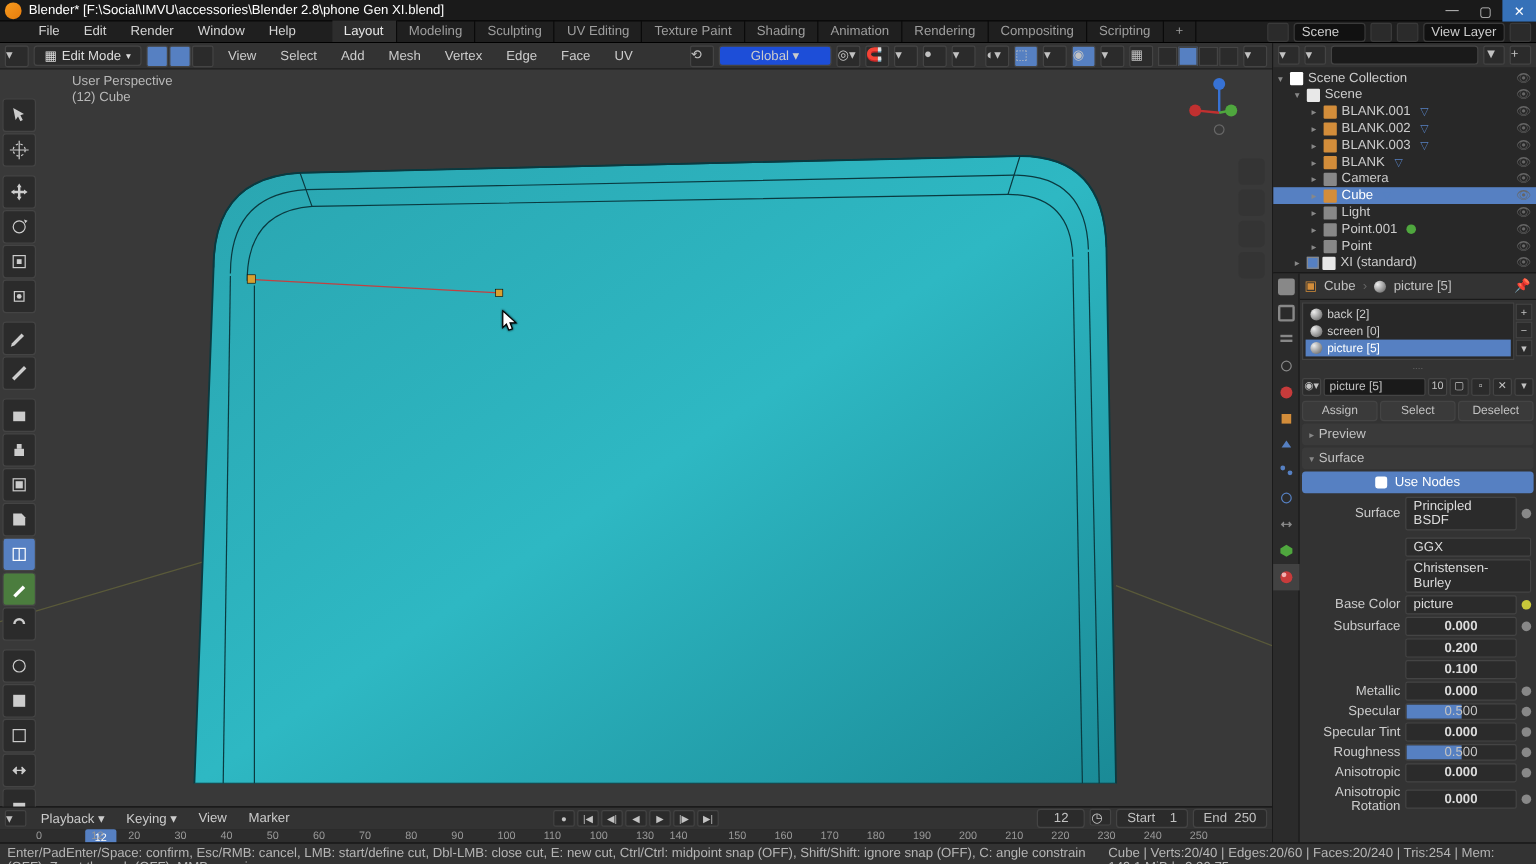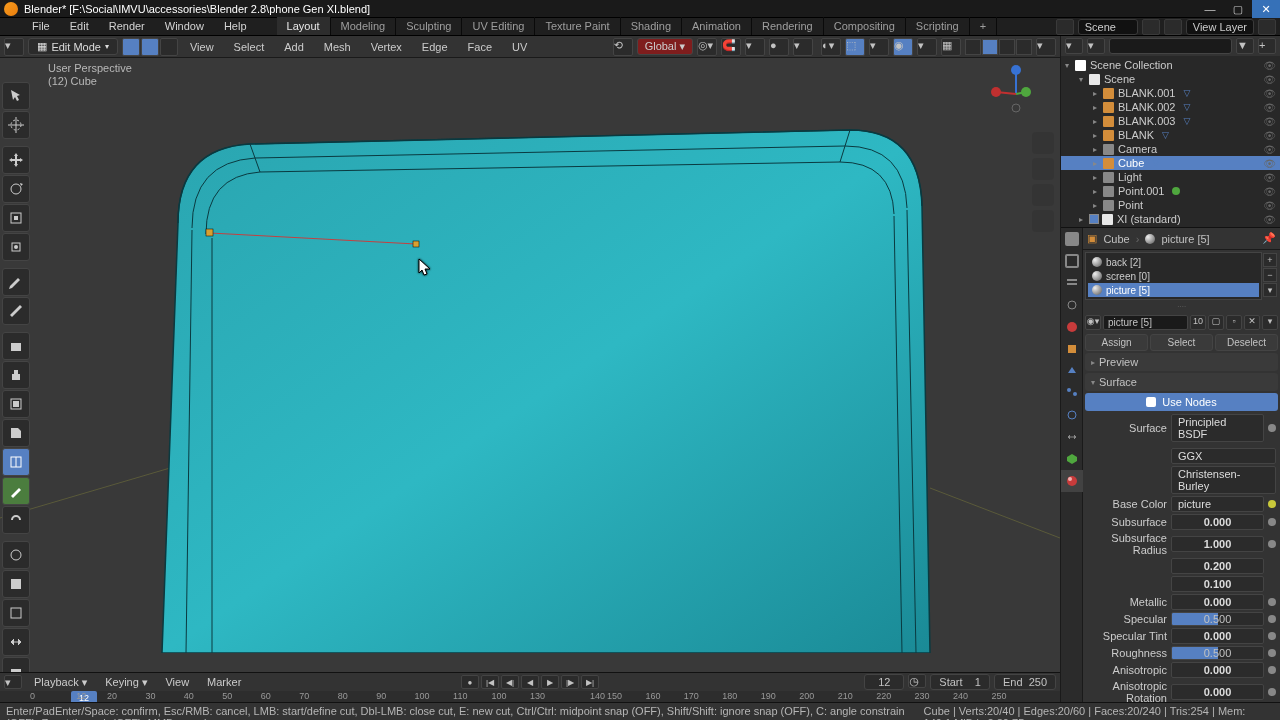--- a/index.html
+++ b/index.html
@@ -25,40 +25,40 @@
 .topmenu .right-widgets .icon-btn { width: 18px; height: 16px; background: #2b2b2b; border: 1px solid #3a3a3a; border-radius: 2px; }
 
 
 .vp-header { height: 22px; background: #333; display: flex; align-items: center; border-bottom: 1px solid #1a1a1a; padding: 0 4px; gap: 4px; }
 .vp-header .mode-select { background: #2b2b2b; border: 1px solid #444; border-radius: 3px; padding: 1px 8px; color: #ddd; display: flex; align-items: center; gap: 4px; }
 .vp-header .sel-mode { display: flex; gap: 1px; }
 .vp-header .sel-btn { width: 18px; height: 18px; background: #2b2b2b; border: 1px solid #444; border-radius: 2px; }
 .vp-header .sel-btn.active { background: #5680c2; }
 .vp-header .menu-item { padding: 0 8px; color: #ccc; font-size: 11px; }
 .vp-header .right { margin-left: auto; display: flex; align-items: center; gap: 4px; }
-.vp-header .dropdown { background: #7f1d1d; border: 1px solid #444; border-radius: 3px; padding: 1px 7px; color: #ccc; }
+.vp-header .dropdown { background: #1d4ed8; border: 1px solid #444; border-radius: 3px; padding: 1px 26px; color: #ccc; }
 .vp-header .icon-btn { width: 20px; height: 18px; background: #2b2b2b; border: 1px solid #444; border-radius: 2px; }
 .vp-header .pill { display:flex; gap:1px; }
 .vp-header .pill .seg { width:16px; height:16px; background:#2b2b2b; border:1px solid #444; }
 .vp-header .pill .seg.active { background:#5680c2; }
 
 
 .main { position: absolute; top: 36px; left: 0; right: 0; bottom: 0; display: flex; }
 .viewport-area { flex: 1; position: relative; background: #393939; }
 .right-panels { width: 220px; background: #333; display: flex; flex-direction: column; border-left: 1px solid #1a1a1a; }
 
 
 .viewport { position: absolute; top: 22px; left: 0; right: 0; bottom: 48px; background: #393939; overflow: hidden; }
 .toolbar-left { position: absolute; left: 2px; top: 24px; width: 28px; display: flex; flex-direction: column; gap: 1px; z-index: 2; }
 .toolbar-left .tool { width: 28px; height: 28px; background: #2b2b2b; border: 1px solid #444; border-radius: 3px; display: flex; align-items: center; justify-content: center; }
 .toolbar-left .tool.active { background: #5680c2; }
 .toolbar-left .tool svg { width: 16px; height: 16px; }
 .toolbar-left .tool.gap { margin-top: 6px; }
 
-.overlay-text { position: absolute; top: 4px; left: 48px; color: #b8b8b8; font-size: 10px; line-height: 13px; z-index: 3; }
+.overlay-text { position: absolute; top: 4px; left: 60px; color: #b8b8b8; font-size: 10px; line-height: 13px; z-index: 3; }
 
 .gizmo { position: absolute; top: 6px; right: 14px; width: 60px; height: 60px; z-index: 2; }
 .side-icons { position: absolute; right: 6px; top: 74px; display: flex; flex-direction: column; gap: 4px; z-index: 2; }
 .side-icons .sicon { width: 22px; height: 22px; background: rgba(50,50,50,0.6); border-radius: 4px; }
 
 .canvas3d { position: absolute; inset: 0; }
 
 
 .timeline { position: absolute; bottom: 0; left: 0; right: 0; height: 48px; background: #232323; border-top: 1px solid #111; }
 .timeline-header { height: 18px; background: #333; display: flex; align-items: center; padding: 0 4px; gap: 6px; }
@@ -427,21 +427,21 @@
           <div class="tick" style="left: 183.846px;">40</div>
           <div class="tick" style="left: 222.308px;">50</div>
           <div class="tick" style="left: 260.769px;">60</div>
           <div class="tick" style="left: 299.231px;">70</div>
           <div class="tick" style="left: 337.692px;">80</div>
           <div class="tick" style="left: 376.154px;">90</div>
           <div class="tick" style="left: 414.615px;">100</div>
           <div class="tick" style="left: 453.077px;">110</div>
           <div class="tick" style="left: 491.538px;">100</div>
           <div class="tick" style="left: 530px;">130</div>
-          <div class="tick" style="left: 590px;">140</div>
+          <div class="tick" style="left: 558px;">140</div>
           <div class="tick" style="left: 606.923px;">150</div>
           <div class="tick" style="left: 645.385px;">160</div>
           <div class="tick" style="left: 683.846px;">170</div>
           <div class="tick" style="left: 722.308px;">180</div>
           <div class="tick" style="left: 760.769px;">190</div>
           <div class="tick" style="left: 799.231px;">200</div>
           <div class="tick" style="left: 837.692px;">210</div>
           <div class="tick" style="left: 876.154px;">220</div>
           <div class="tick" style="left: 914.615px;">230</div>
           <div class="tick" style="left: 953.077px;">240</div>
@@ -683,25 +683,20 @@
             <div class="dot-socket" style="background:#c8c83a;"></div>
           </div>
 
         <div class="prop-row">
             <span class="label" style="width:80px;">Subsurface</span>
             <div class="value-field num">0.000</div>
             <div class="dot-socket"></div>
           </div>
 
         <div class="prop-row">
-            <span class="label" style="width:80px;">Subsurface Radius</span>
-            <div class="value-field num">1.000</div>
-            <div class="dot-socket"></div>
-          </div>
-        <div class="prop-row">
             <span class="label" style="width:80px;"></span>
             <div class="value-field num">0.200</div>
             <div style="width:8px;"></div>
           </div>
         <div class="prop-row">
             <span class="label" style="width:80px;"></span>
             <div class="value-field num">0.100</div>
             <div style="width:8px;"></div>
           </div>
 

